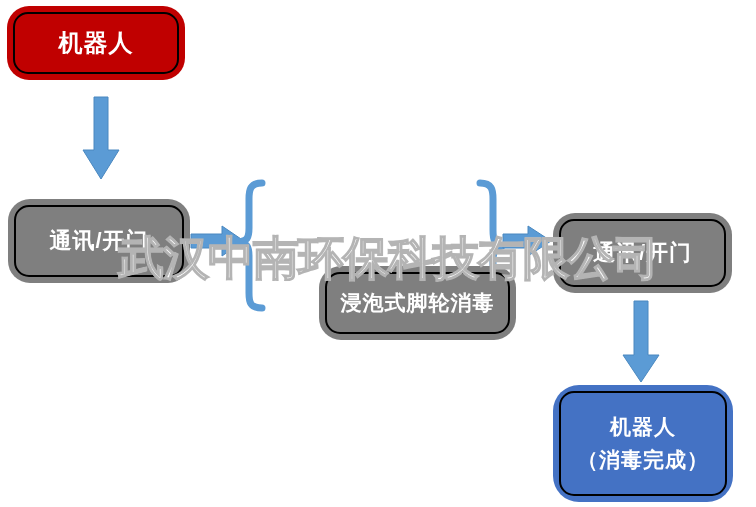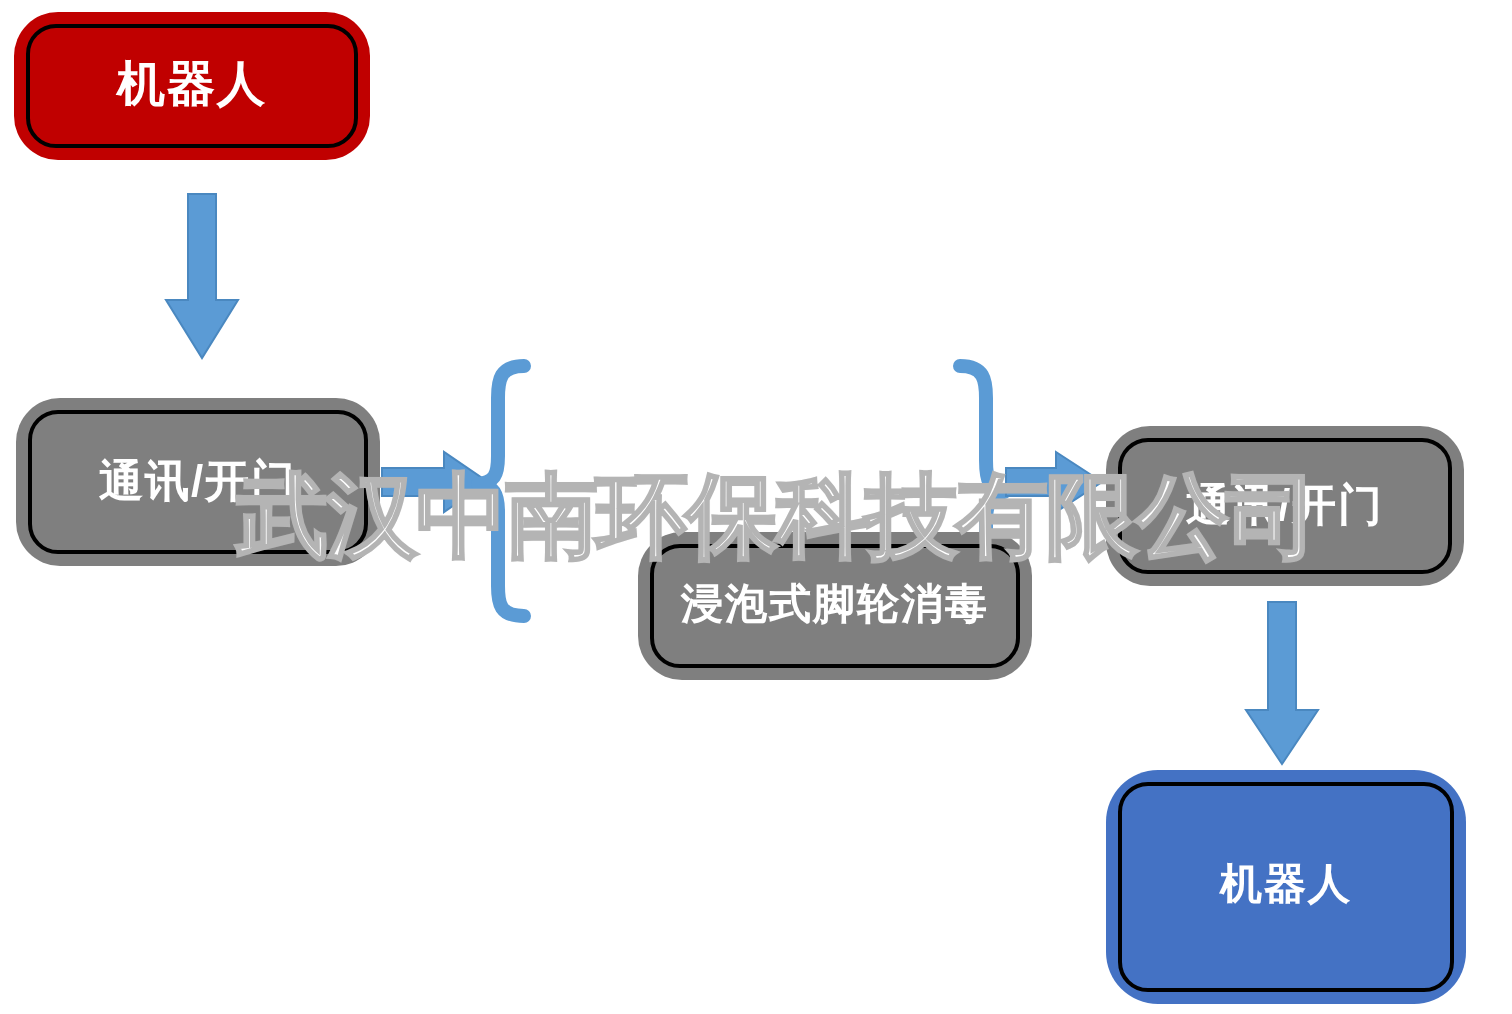--- a/index.html
+++ b/index.html
@@ -136,18 +136,19 @@
 
   <div class="node node-process" id="n-door-out">
     <div class="inner">
       <div class="label">通讯/开门</div>
     </div>
   </div>
 
   <div class="node node-end" id="n-robot-end">
     <div class="inner">
       <div class="label">机器人</div>
+      <div class="label">（消毒完成）</div>
     </div>
   </div>
 
   <div class="watermark">武汉中南环保科技有限公司</div>
 
 </div>
 
 </body></html>

